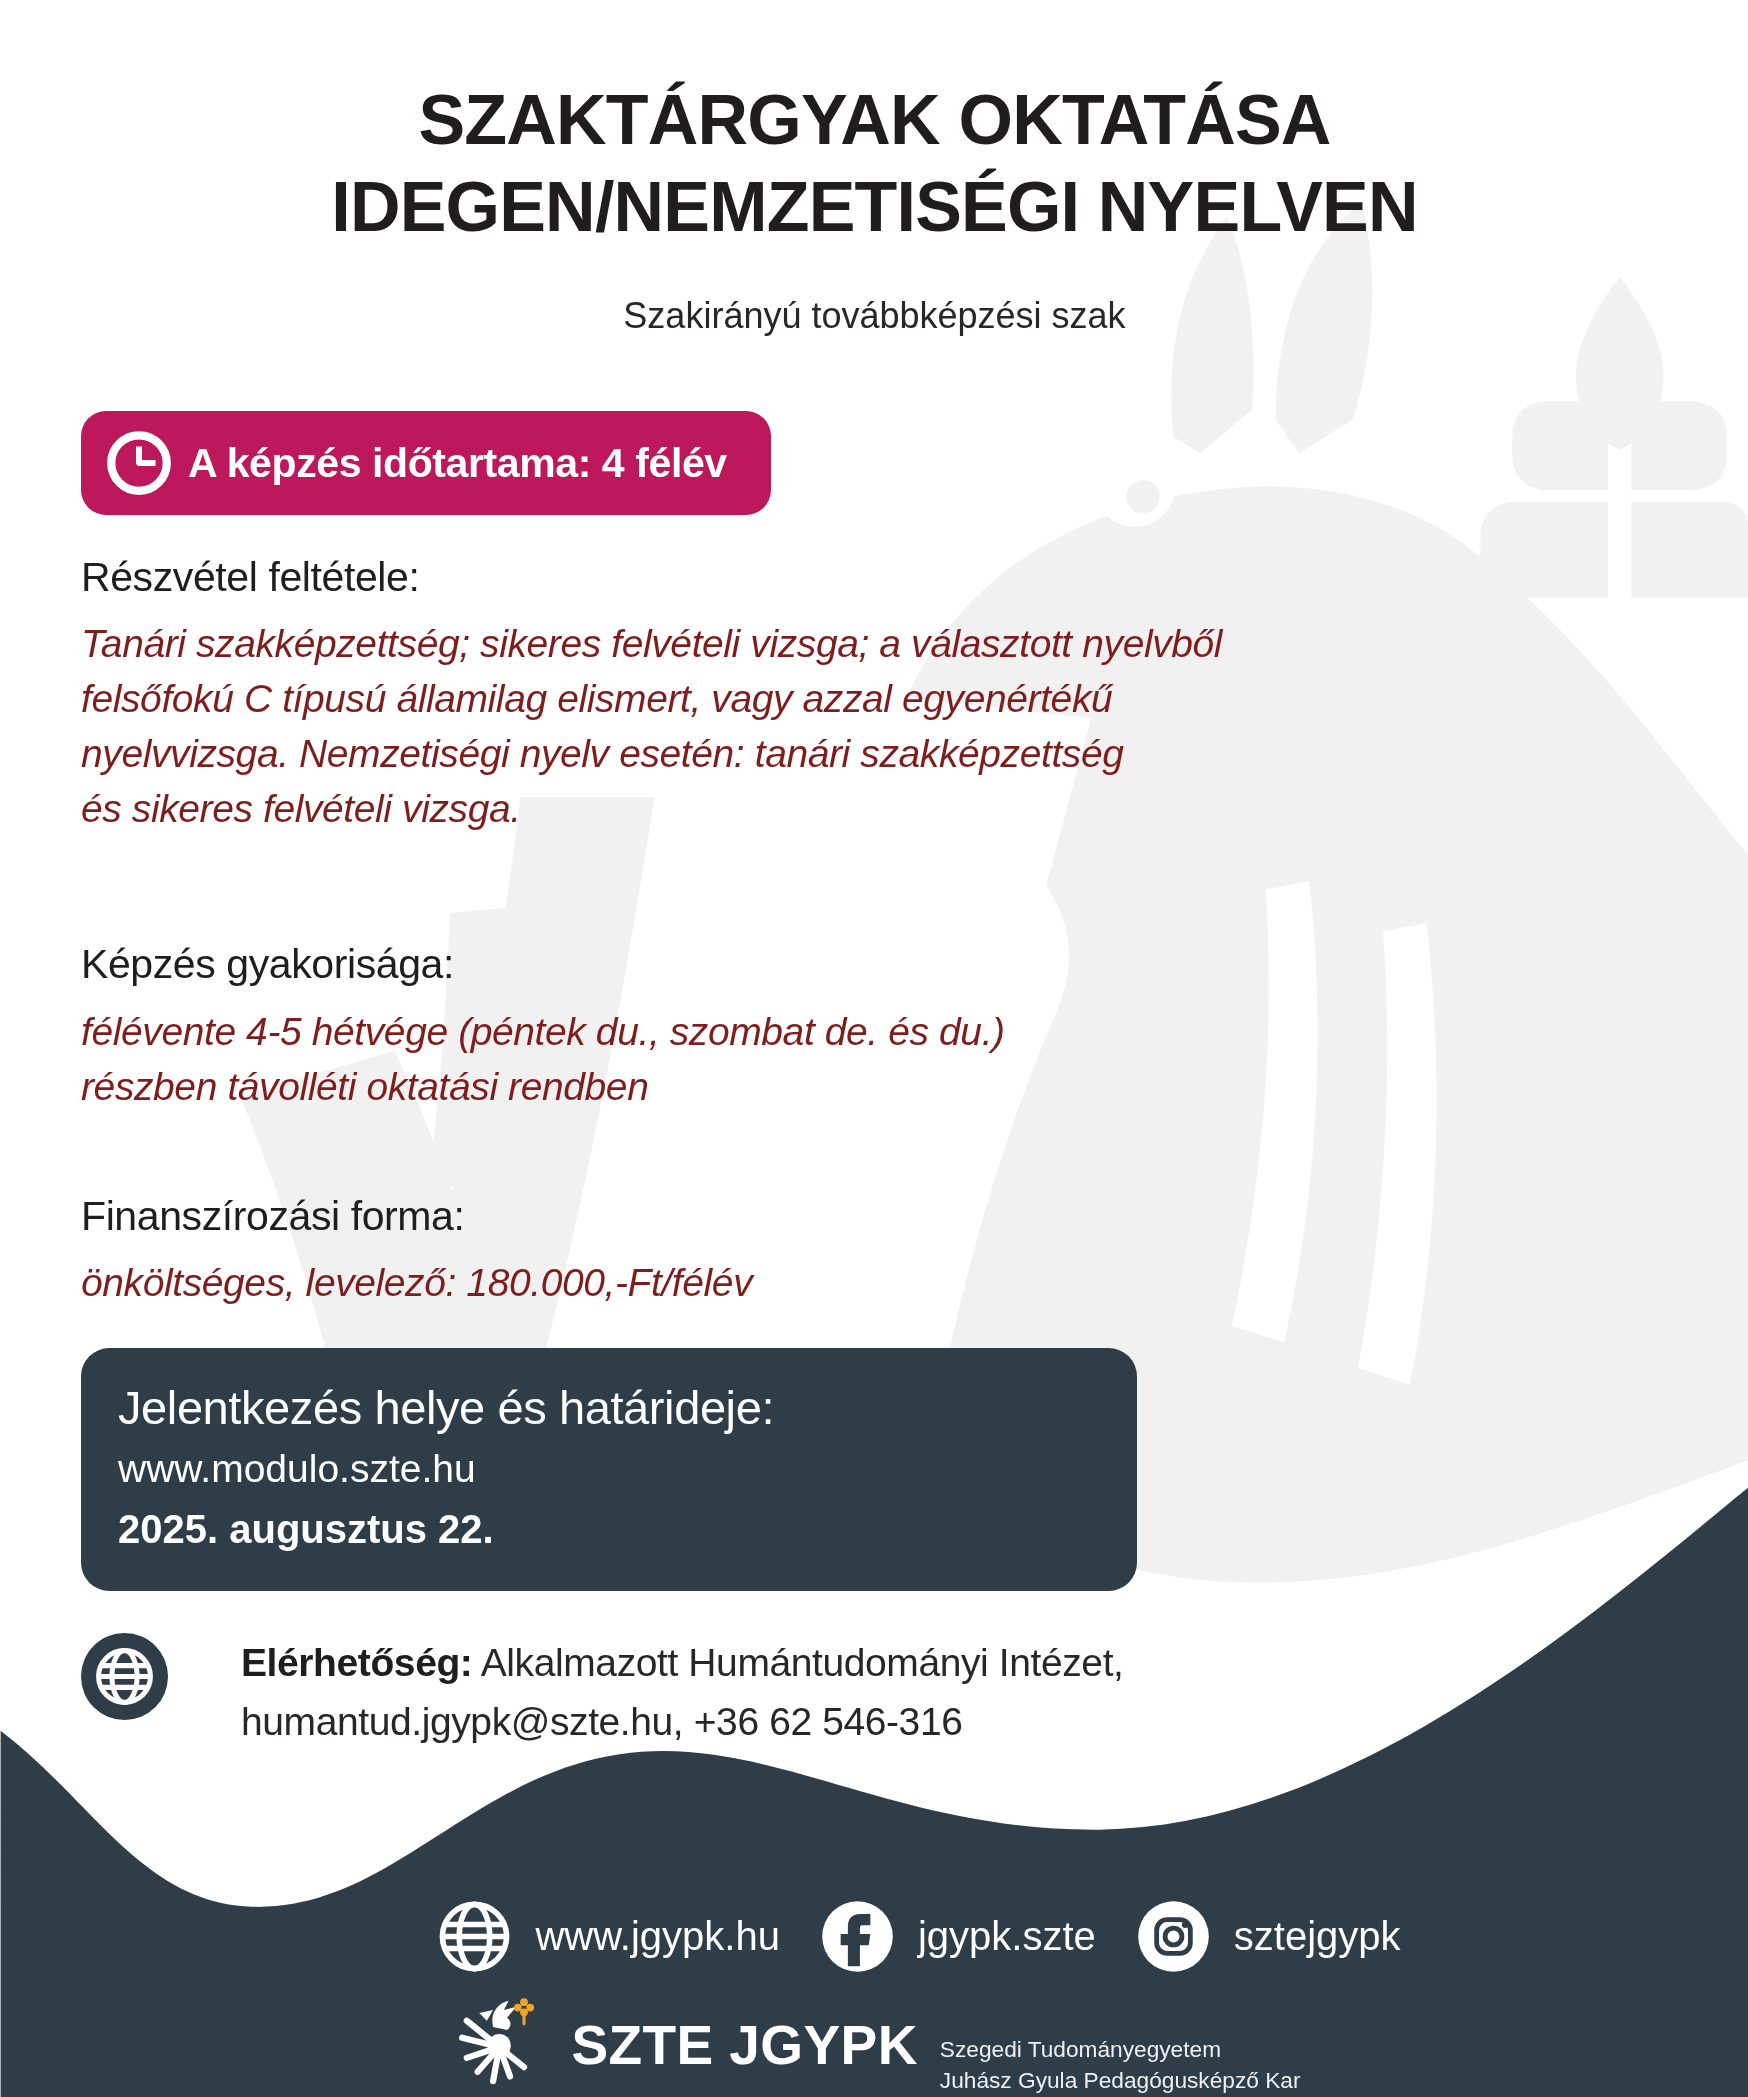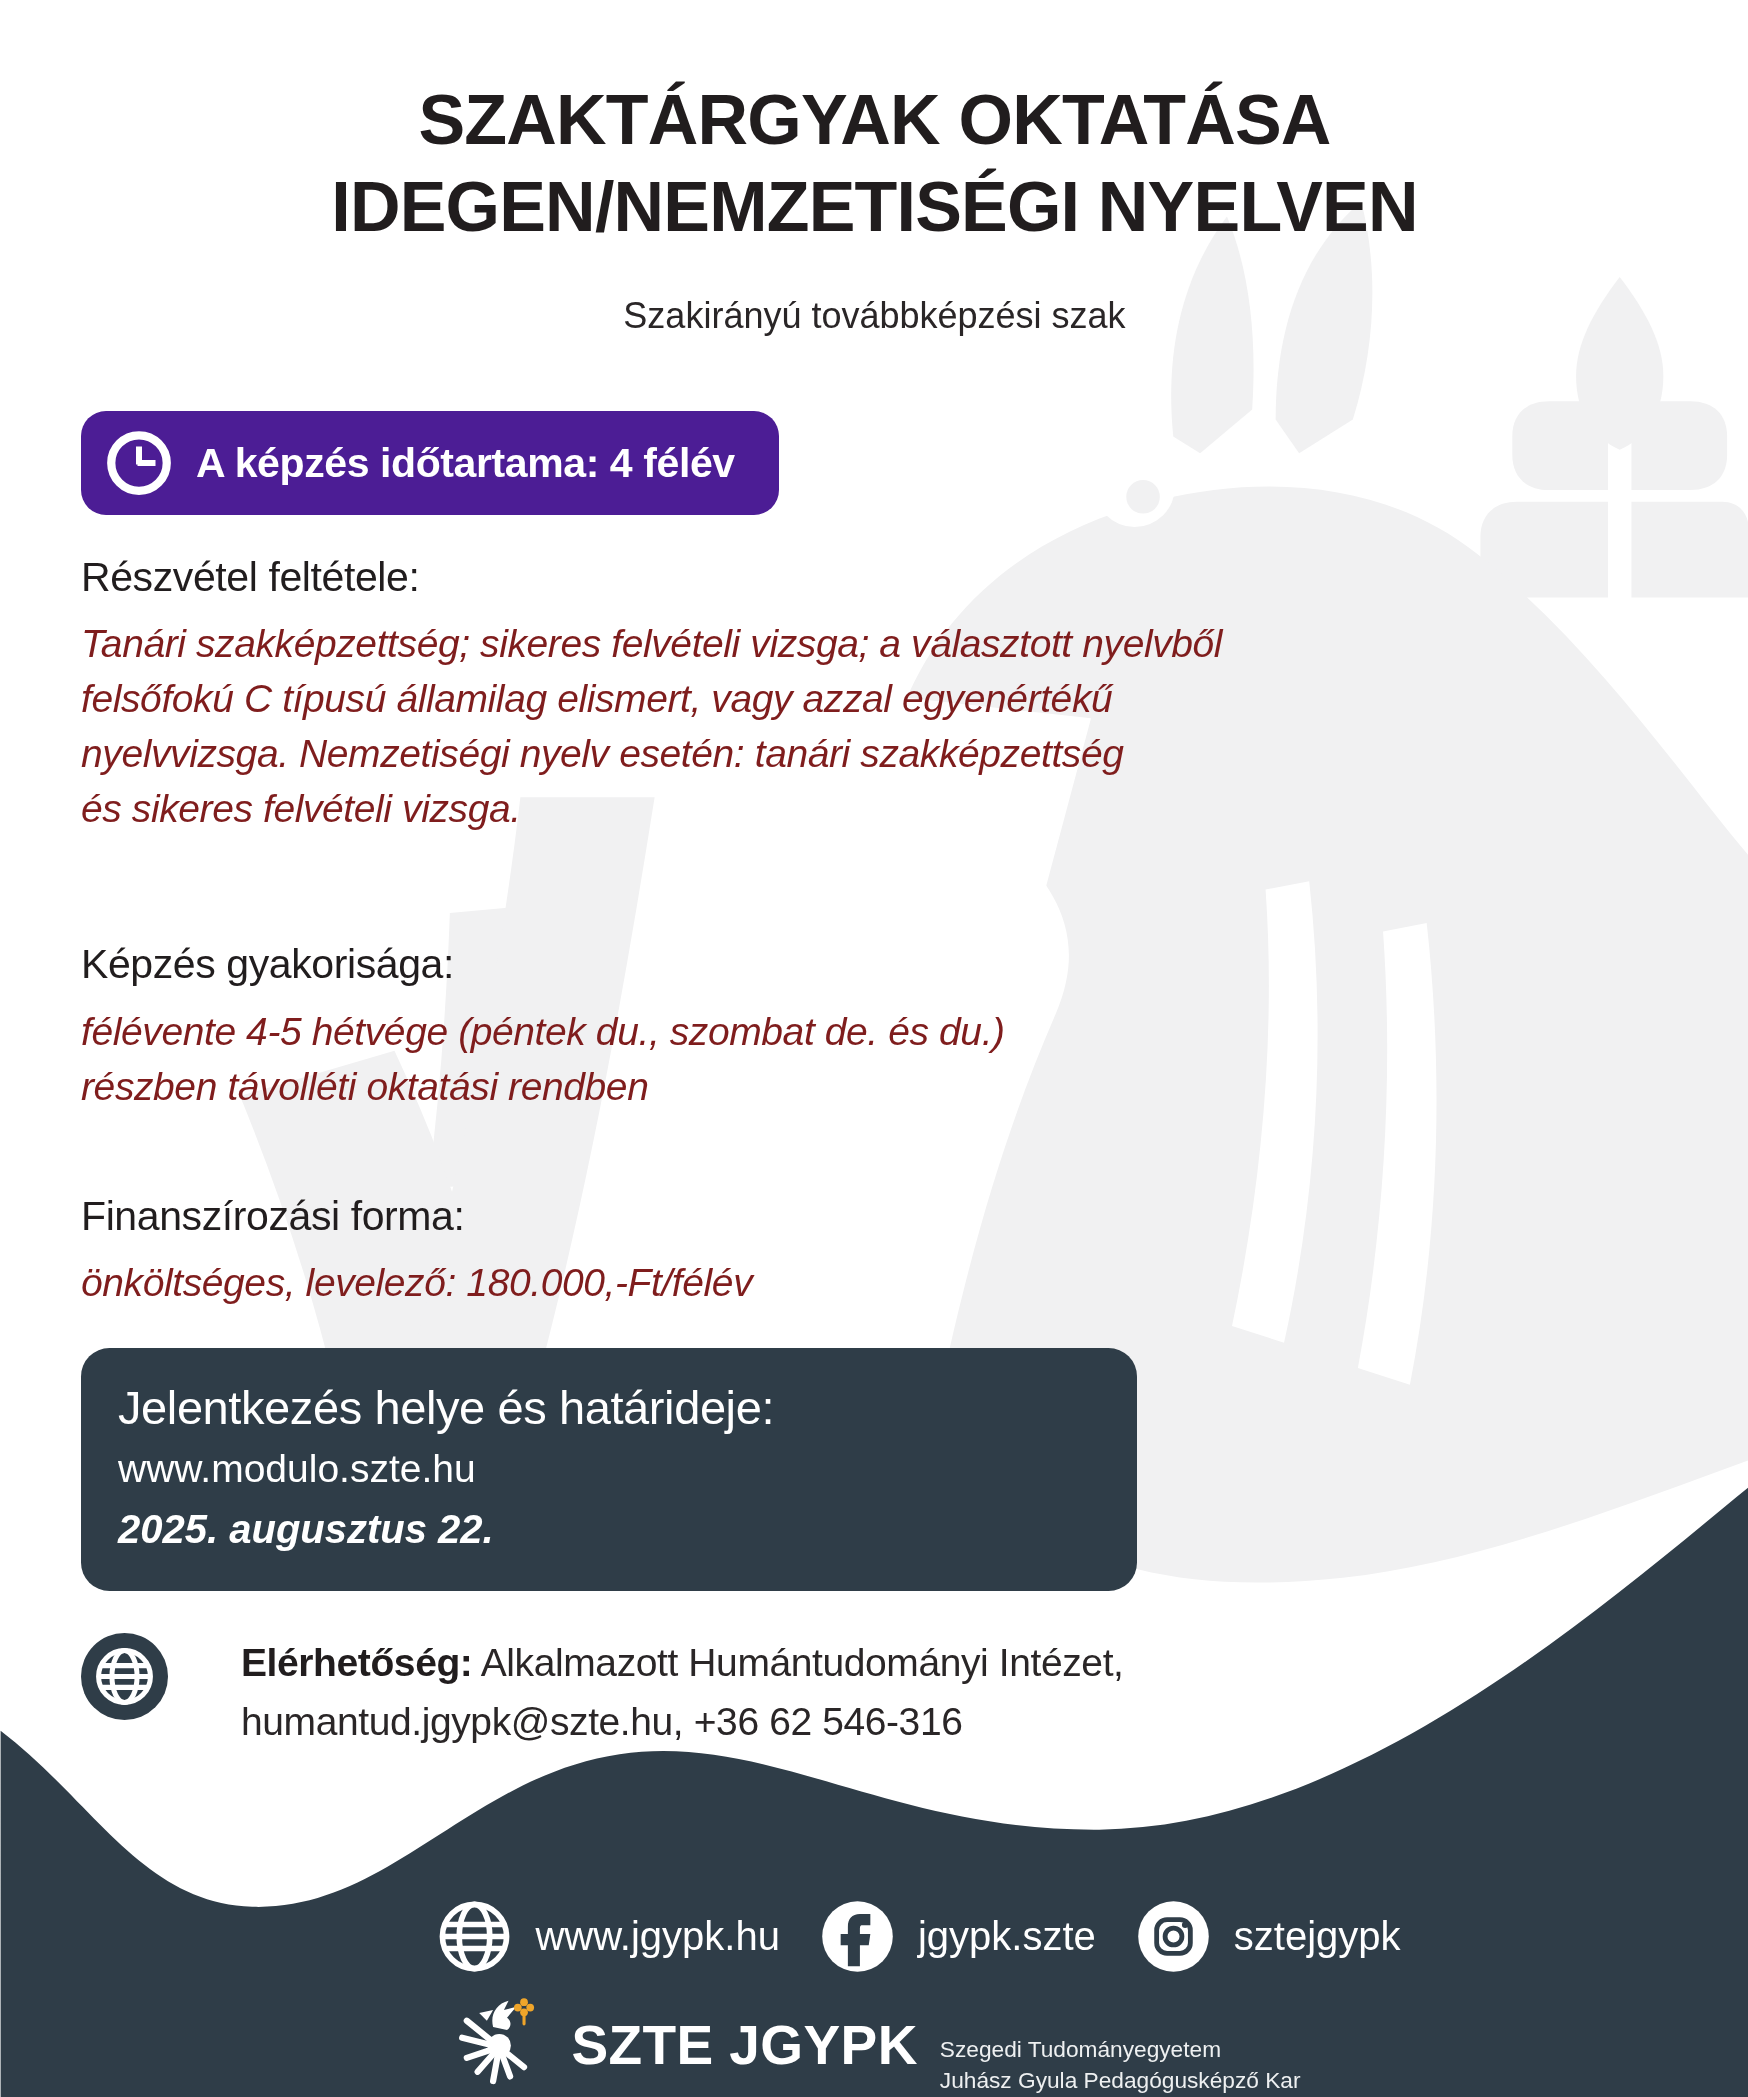--- a/index.html
+++ b/index.html
@@ -18,22 +18,22 @@
     font-weight:bold;font-size:70px;line-height:87px;letter-spacing:-0.8px;color:#211d1e;
   }
   .subtitle{
     position:absolute;top:295px;left:0;width:100%;text-align:center;z-index:2;
     font-size:36px;color:#2a2627;
   }
 
   
   .badge{
     position:absolute;left:81px;top:411px;z-index:2;
-    background:#4c1d95;border-radius:25px;height:104px;
-    display:inline-flex;align-items:center;gap:21px;padding:0 44px 0 22px;
+    background:#be185d;border-radius:25px;height:104px;
+    display:inline-flex;align-items:center;gap:13px;padding:0 44px 0 22px;
     color:#ffffff;font-weight:bold;font-size:41px;letter-spacing:-0.4px;
   }
 
   
   .sec-heading{
     position:absolute;left:81px;z-index:2;
     font-weight:normal;font-size:41px;letter-spacing:-0.4px;color:#211d1e;
   }
   .sec-body{
     position:absolute;left:81px;z-index:2;
@@ -44,21 +44,21 @@
   #sec3-h{top:1193px;} #sec3-b{top:1255px;}
 
   
   .app-box{
     position:absolute;left:81px;top:1348px;width:982px;z-index:2;
     background:#2f3d48;border-radius:28.5px;color:#ffffff;
     padding:28.5px 37px 32px 37px;
   }
   .app-box .h{font-size:47px;font-weight:normal;line-height:62px;letter-spacing:-0.4px;}
   .app-box .url{font-size:39px;line-height:60px;}
-  .app-box .deadline{font-size:40px;font-weight:bold;line-height:60px;font-style:italic;}
+  .app-box .deadline{font-size:40px;font-weight:bold;line-height:60px;}
 
   
   .contact{
     position:absolute;left:81px;top:1633px;z-index:2;
     display:flex;align-items:flex-start;gap:39px;
   }
   .contact-text{font-size:39px;line-height:59px;color:#2a2627;letter-spacing:-0.4px;margin-left:34px;}
   .contact-text b{color:#211d1e;}
 
   

